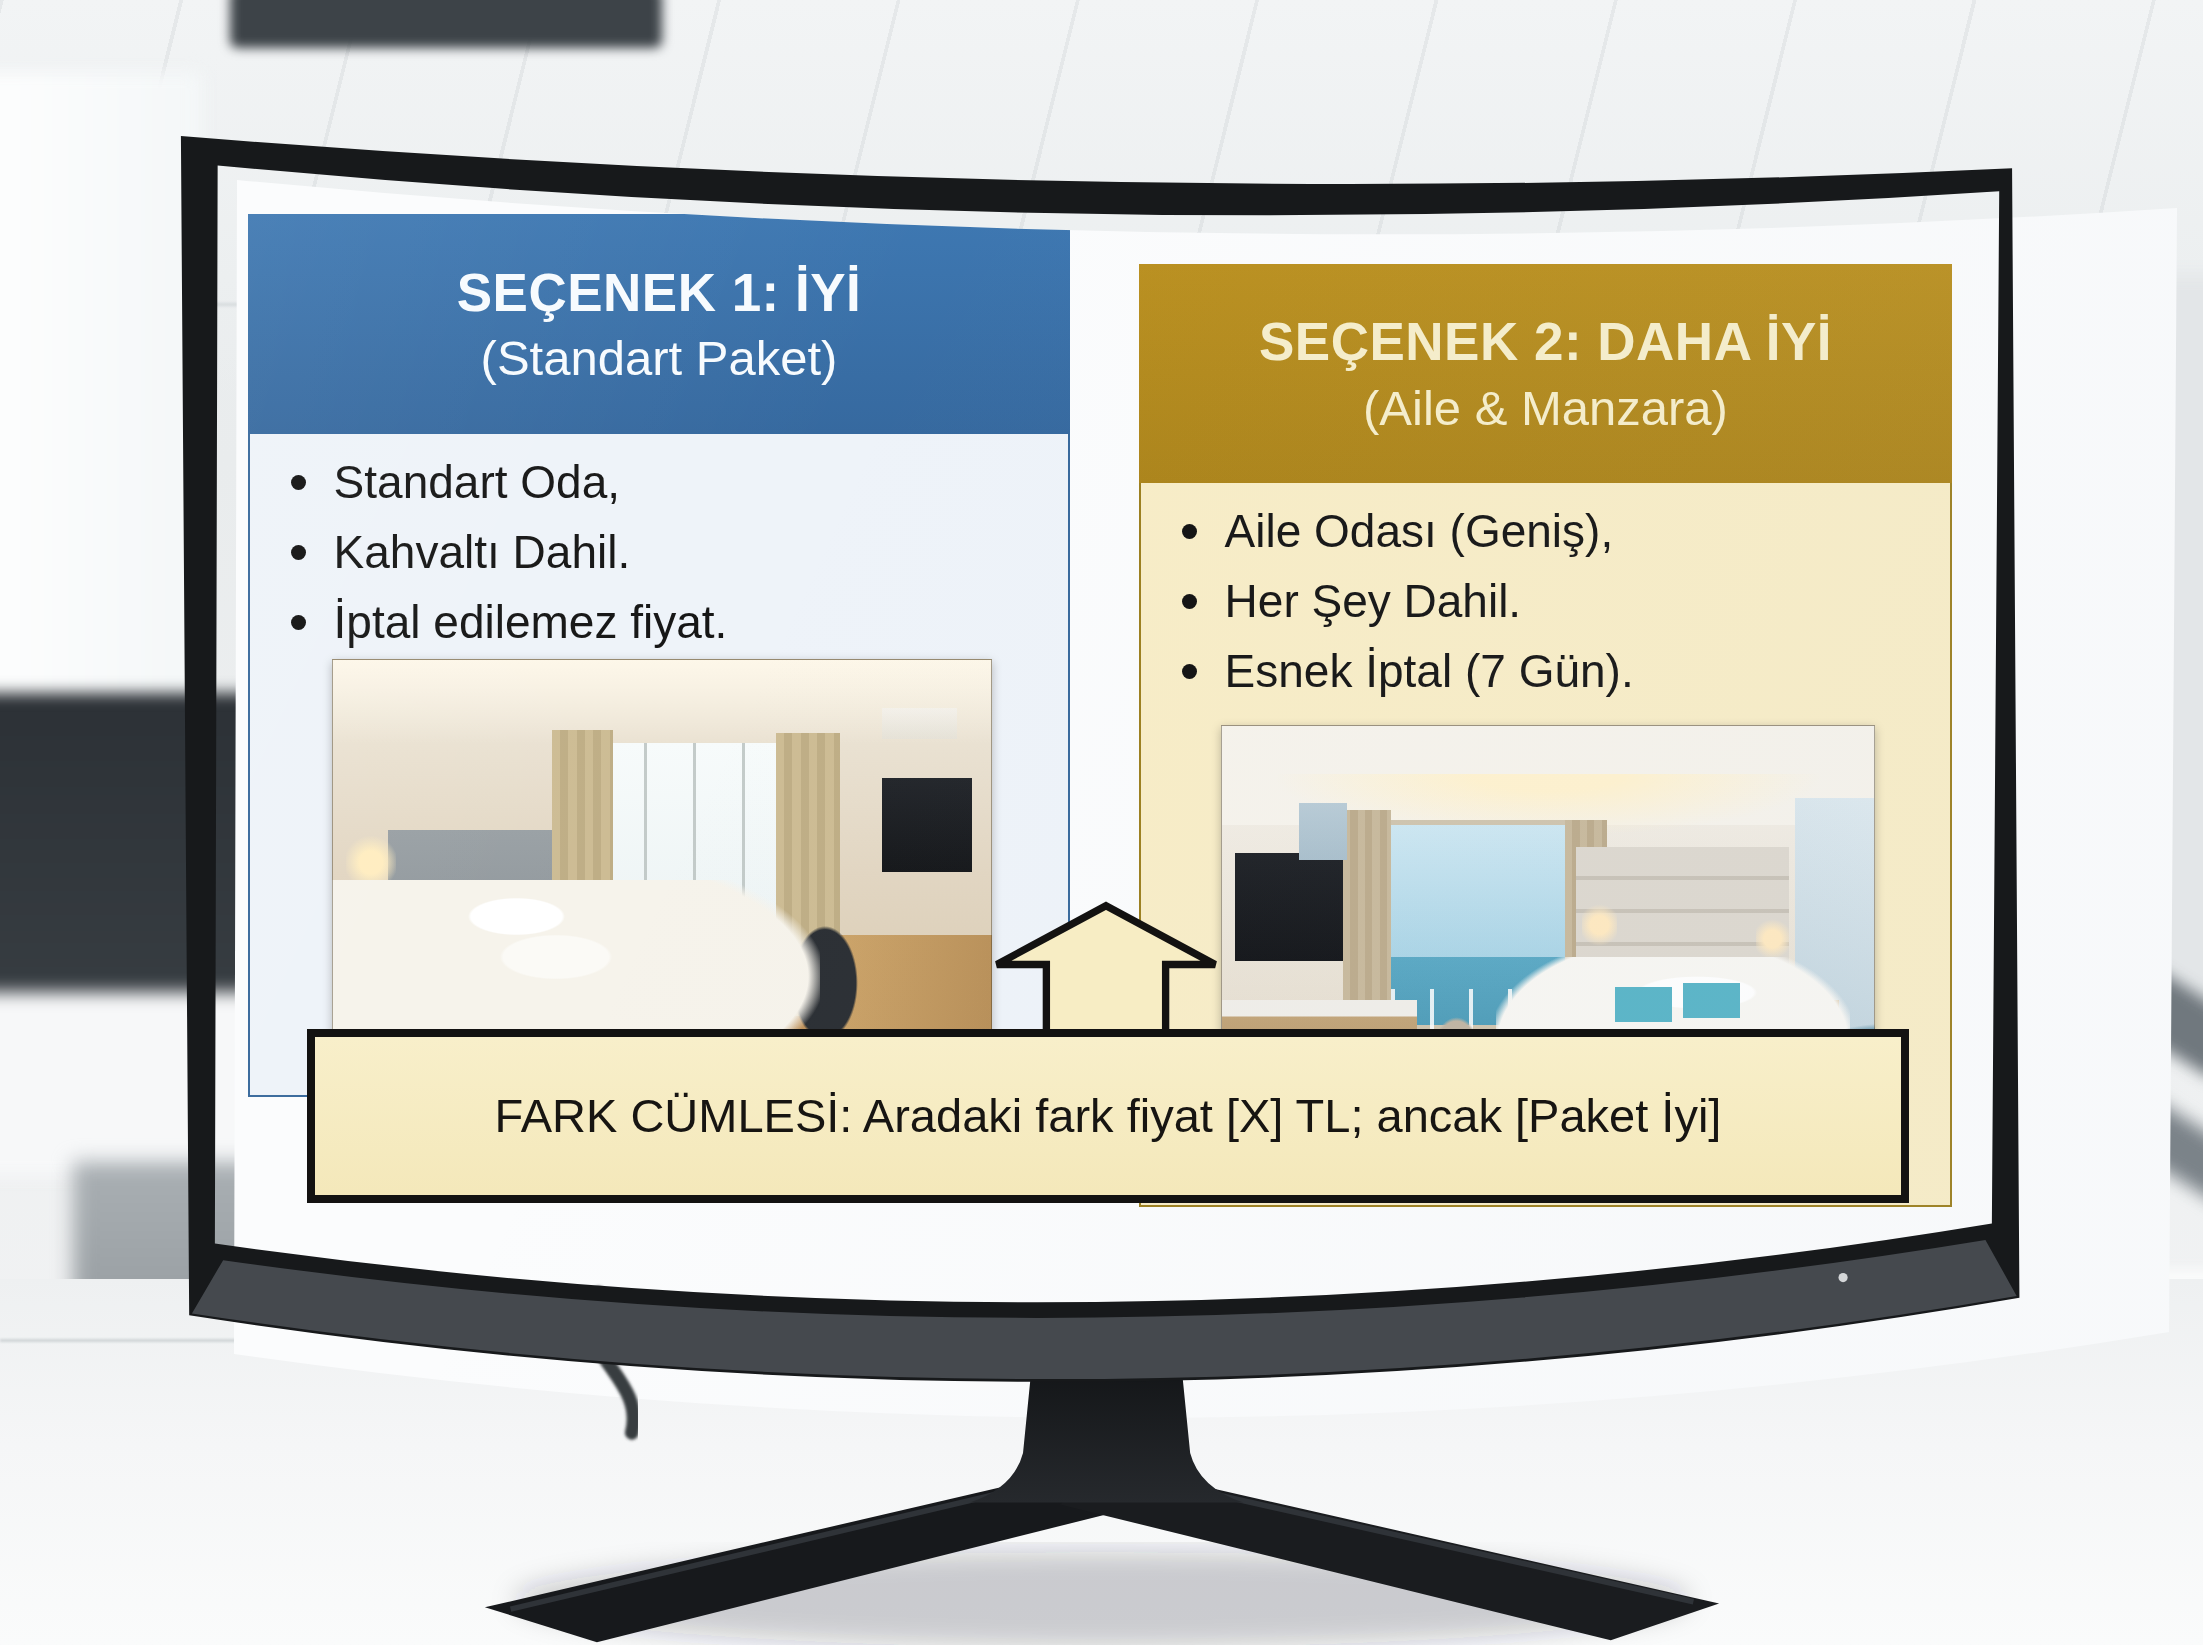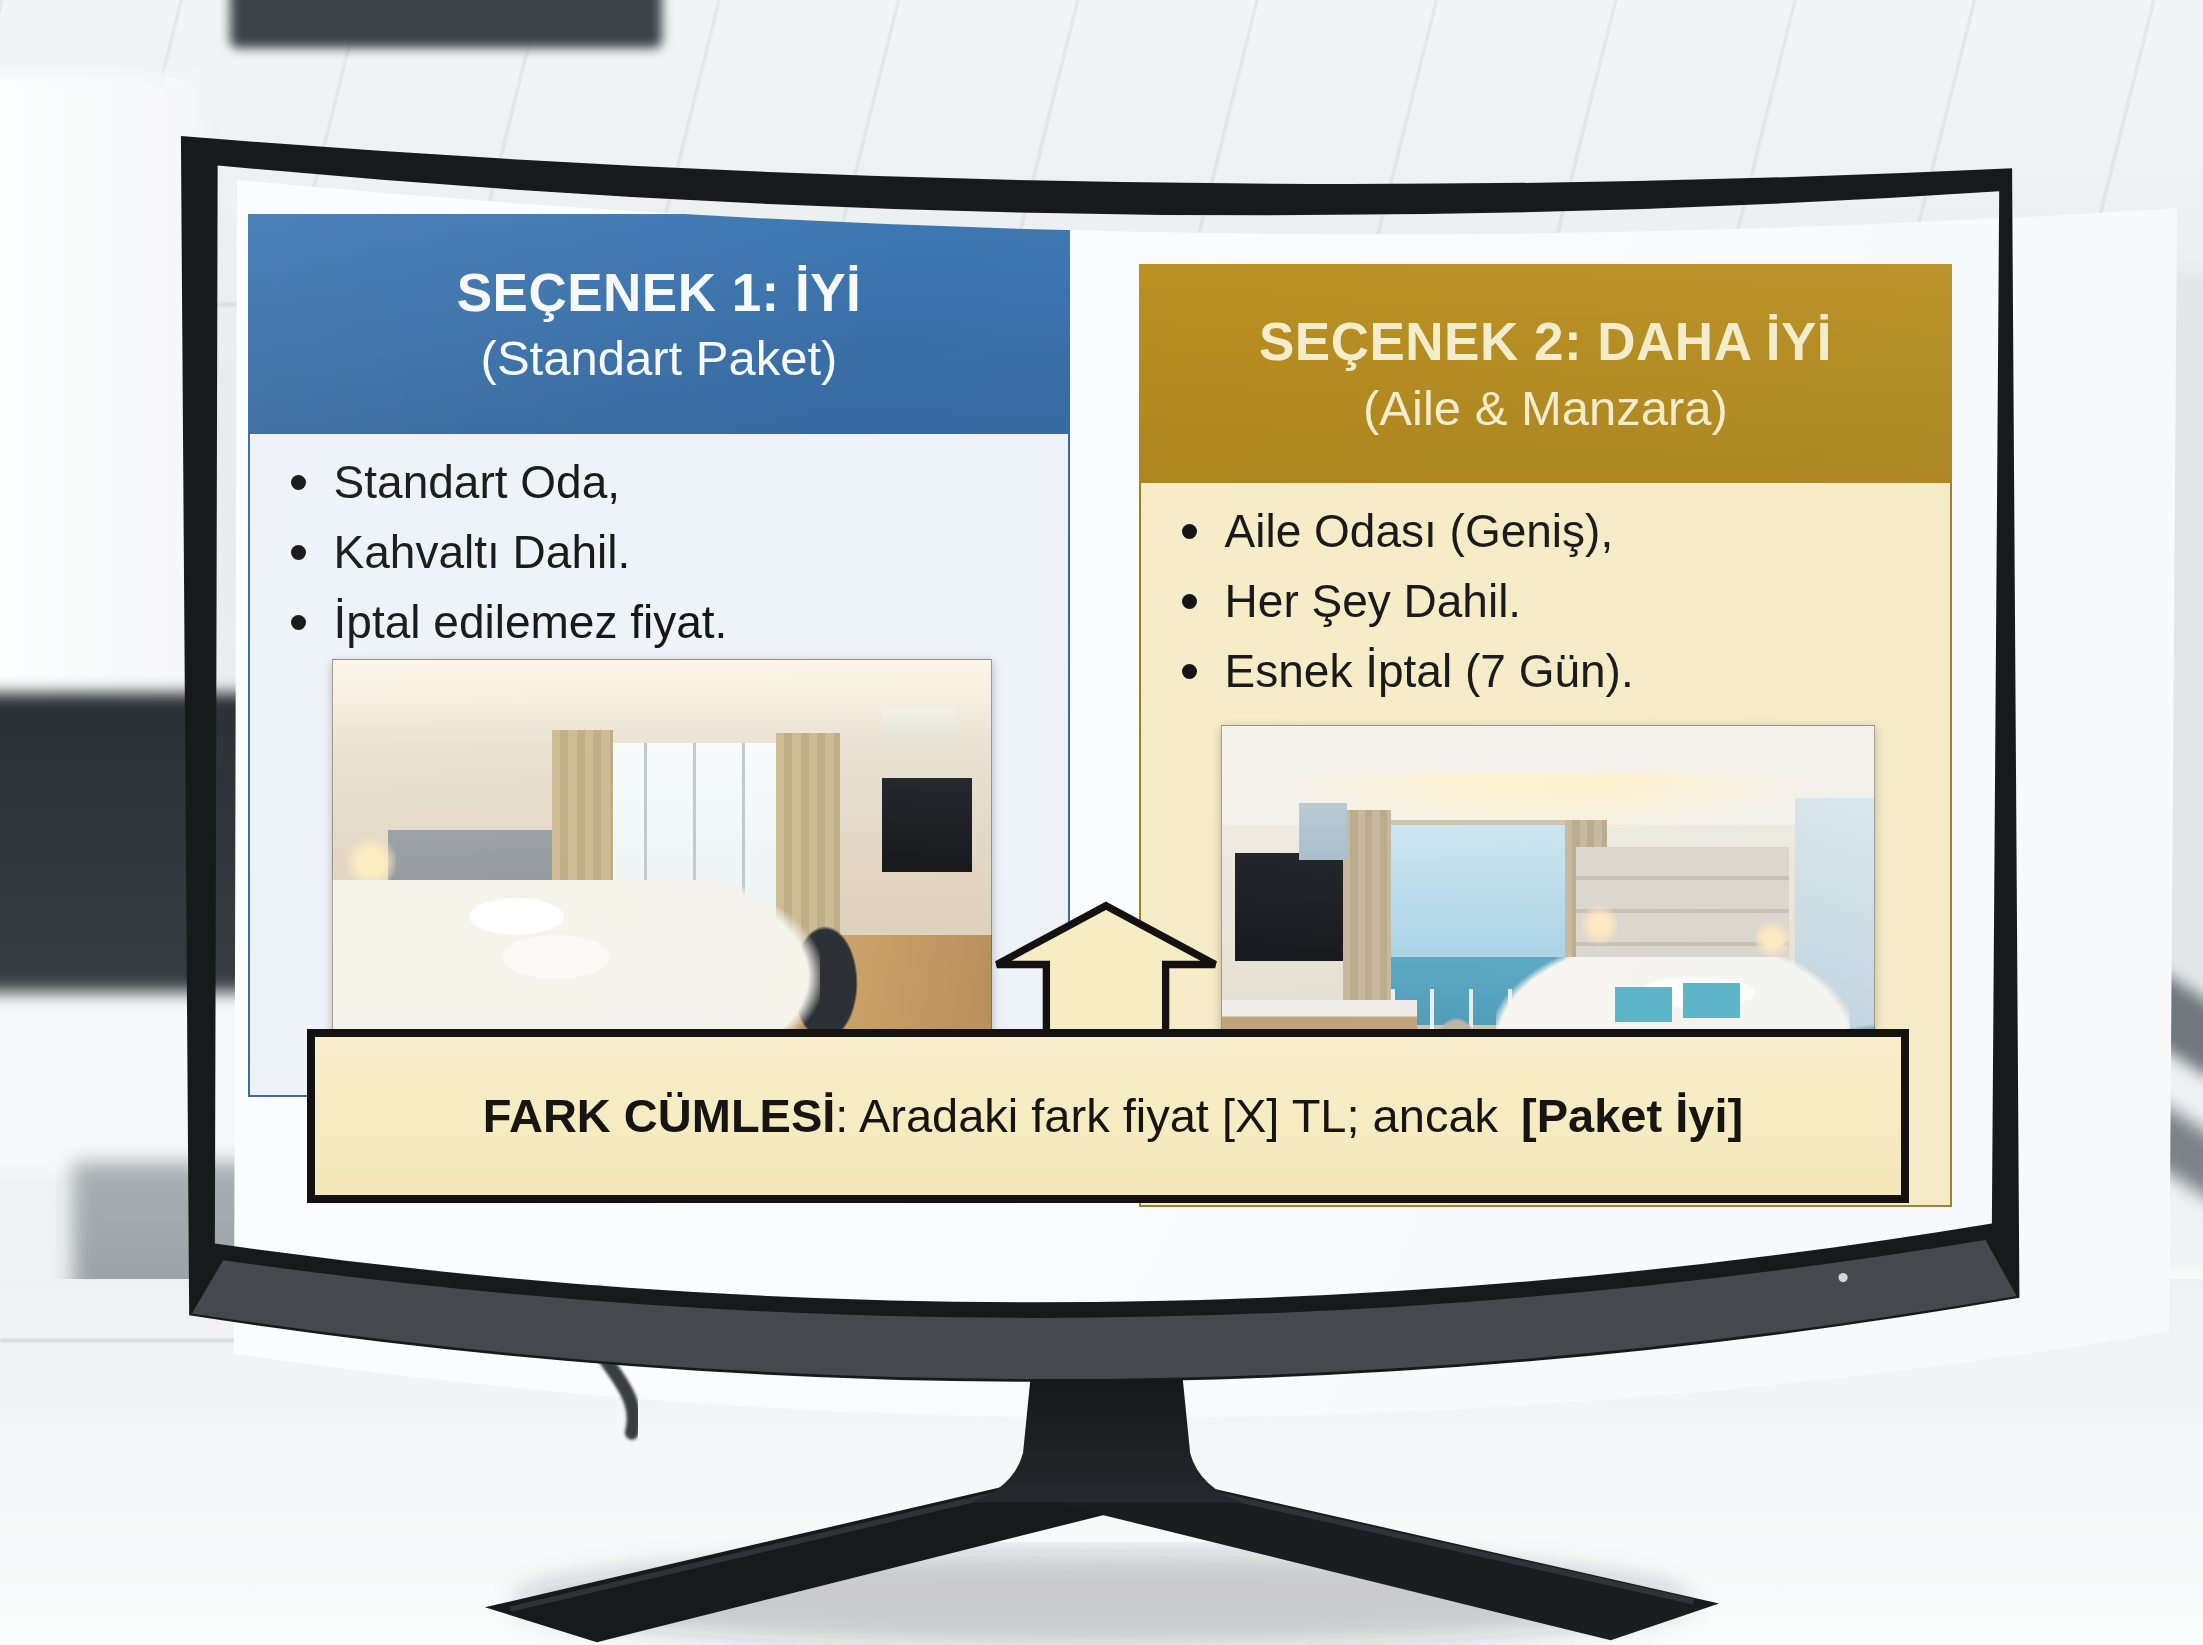--- a/index.html
+++ b/index.html
@@ -122,21 +122,21 @@
       linear-gradient(180deg,#f5f2ec 0%,#e8e1d4 60%,#dcd4c5 100%);}
 
   
   .banner{position:absolute;left:307px;top:1029px;width:1602px;height:174px;
       box-sizing:border-box;border:8.3px solid #131211;
       background:linear-gradient(180deg,#f8efca,#f5ead e0) ;
       background:linear-gradient(180deg,#f8efca,#f4e8ba);
       display:flex;flex-direction:column;justify-content:center;z-index:6;}
   .banner-line{text-align:center;font-size:47px;color:#171512;line-height:64px;
       white-space:nowrap;}
-  .banner .b{font-weight:700;margin-left:10px;}
+  .banner .b{font-weight:400;}
   .arrow-wrap{position:absolute;left:984px;top:900px;width:244px;height:140px;z-index:5;}
 
   
   .overlay{position:absolute;inset:0;pointer-events:none;}
 </style>
 </head>
 <body>
 <div class="stage">
 
   <div class="bg">

